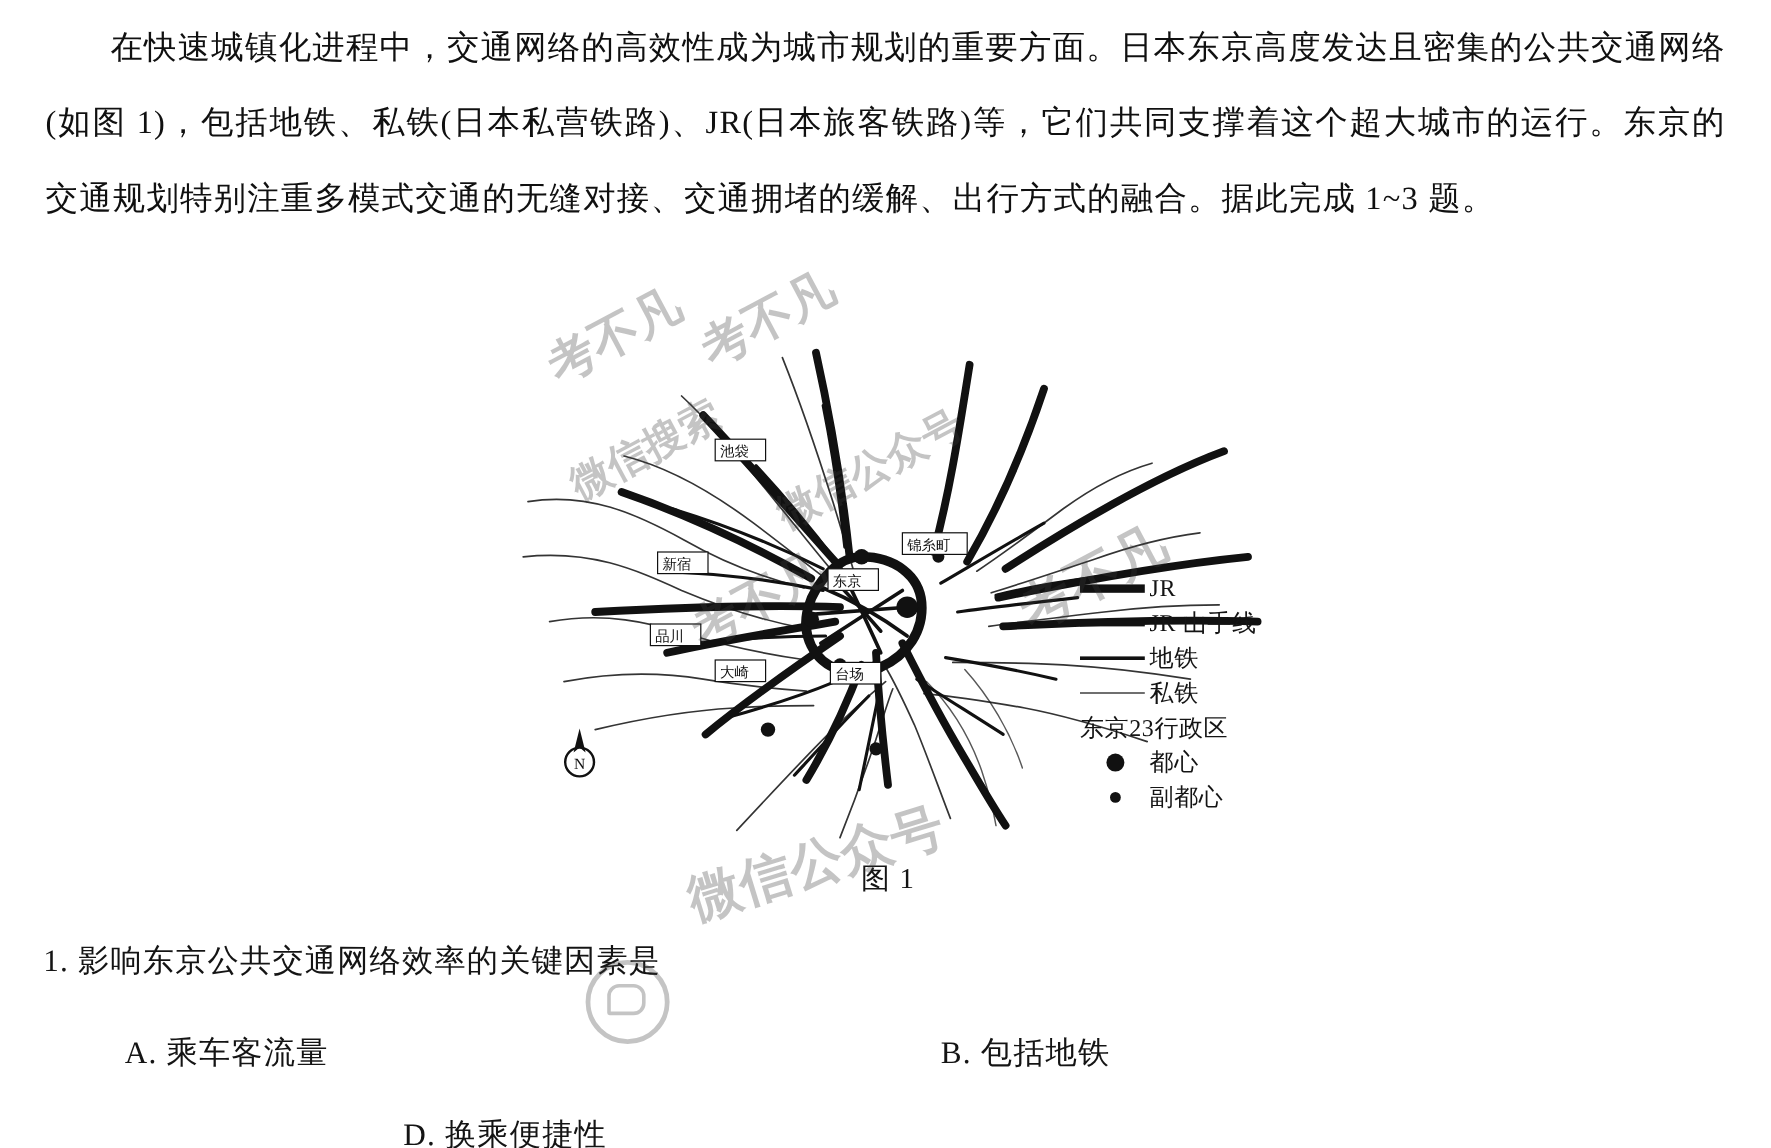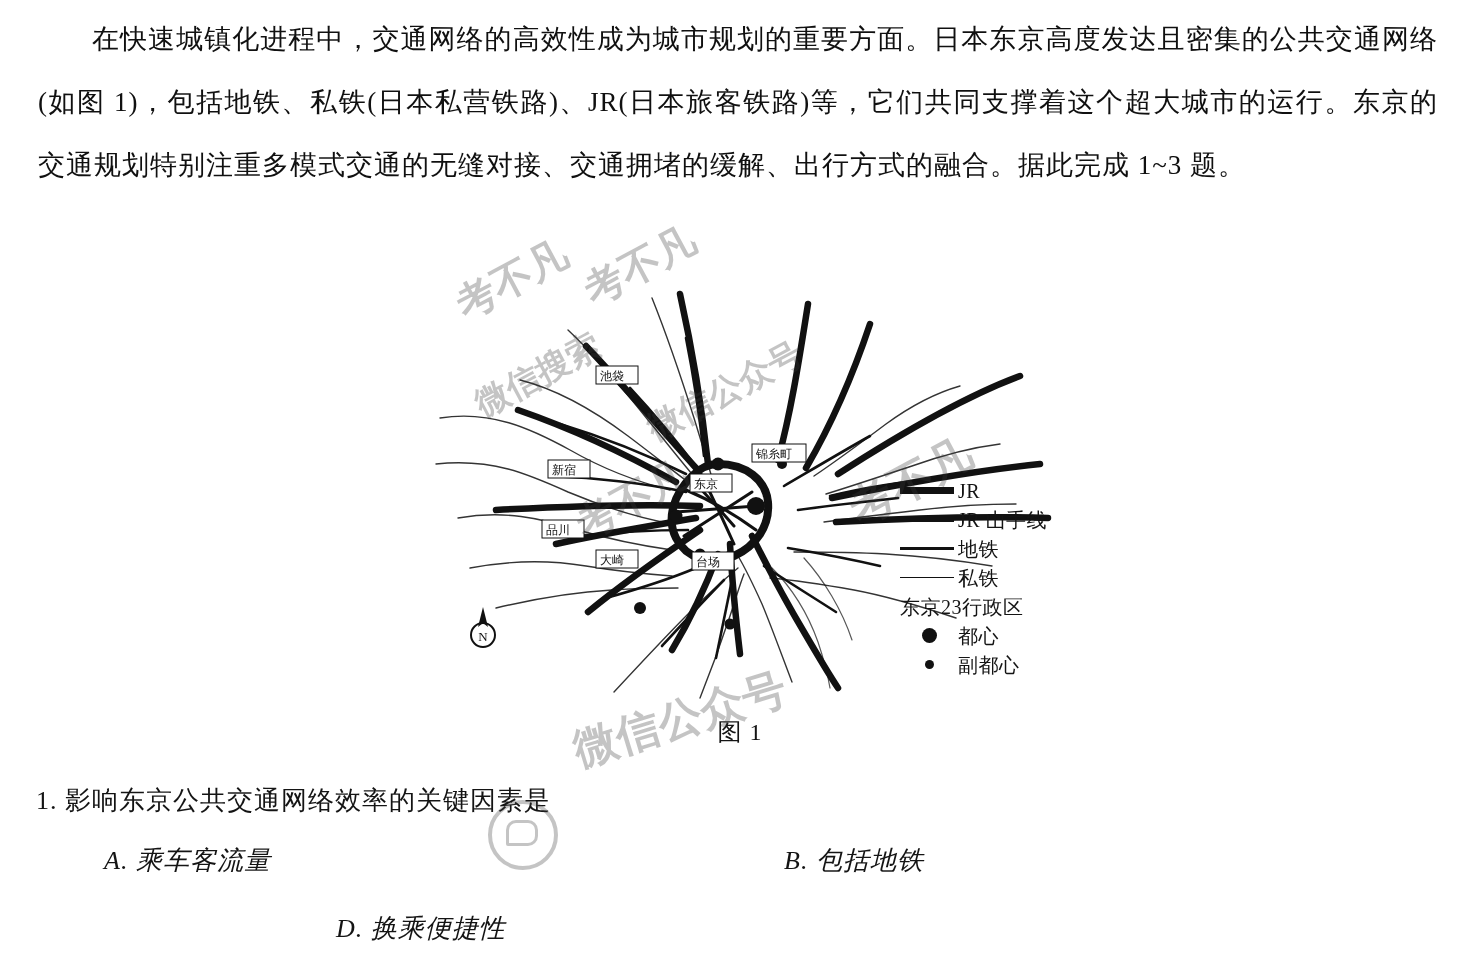--- a/index.html
+++ b/index.html
@@ -138,22 +138,21 @@
   }
   .options {
     position: absolute;
     left: 0;
     top: 62px;
     width: 1000px;
   }
   .opt-row {
     display: flex;
     height: 68px;
-    align-items: flex-start;
-    font-style: italic;
+    align-items: center;
   }
   .opt {
     font-size: 26px;
     letter-spacing: 1px;
   }
   .opt-a { margin-left: 68px; width: 380px; }
   .opt-b { margin-left: 300px; }
 
   
   .wm {

